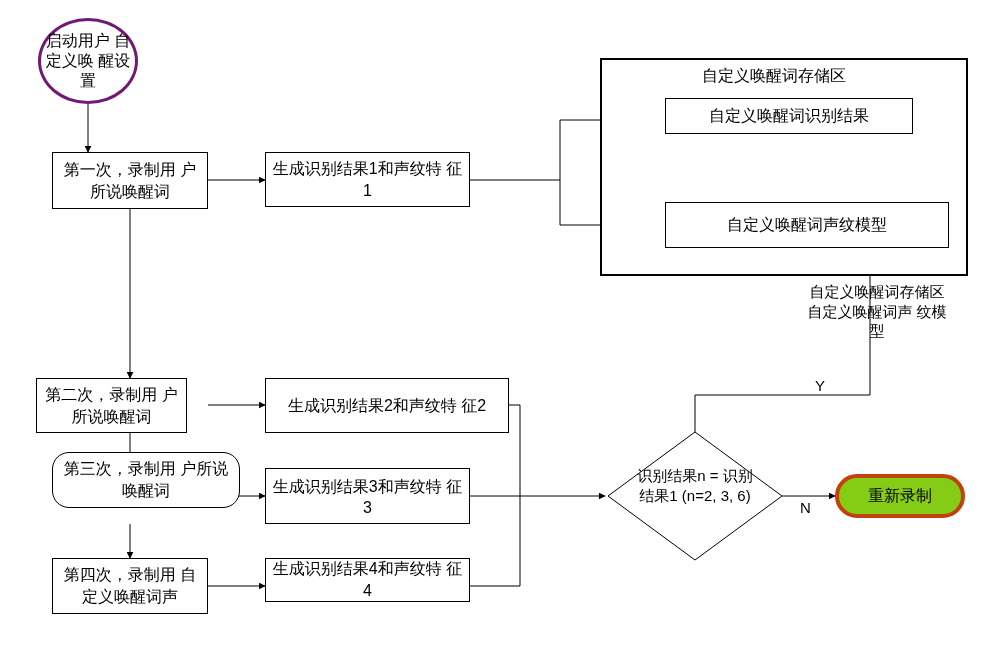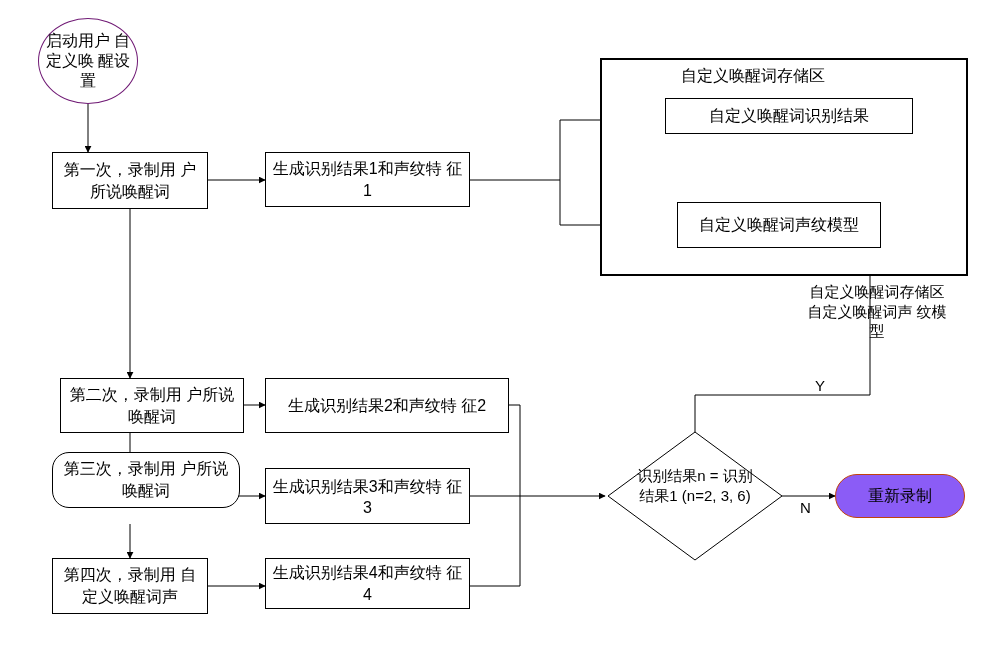--- a/index.html
+++ b/index.html
@@ -19,37 +19,36 @@
     display: flex;
     align-items: center;
     justify-content: center;
     text-align: center;
     padding: 4px 6px;
     box-sizing: border-box;
     line-height: 1.35;
   }
   .circle {
     position: absolute;
-    border: 1px solid #701a75;
+    border: 3px solid #701a75;
     border-radius: 50%;
     background: #fff;
     font-size: 16px;
     display: flex;
     align-items: center;
     justify-content: center;
     text-align: center;
     box-sizing: border-box;
     line-height: 1.25;
-    font-family: Liberation Serif, serif;
   }
   .pill {
     position: absolute;
-    border: 1px solid #c2410c;
+    border: 4px solid #c2410c;
     border-radius: 28px;
-    background: #8b5cf6;
+    background: #84cc16;
     font-size: 16px;
     display: flex;
     align-items: center;
     justify-content: center;
     text-align: center;
     box-sizing: border-box;
   }
   .label {
     position: absolute;
     font-size: 15px;
@@ -119,21 +118,21 @@
 <div class="circle" style="left:38px;top:18px;width:100px;height:86px;">
   <span>启动用户
 自定义唤
 醒设置</span>
 </div>
 
 <div class="box" style="left:52px;top:152px;width:156px;height:57px;">
   <span>第一次，录制用
 户所说唤醒词</span>
 </div>
-<div class="box" style="left:60px;top:378px;width:184px;height:55px;">
+<div class="box" style="left:36px;top:378px;width:151px;height:55px;">
   <span>第二次，录制用
 户所说唤醒词</span>
 </div>
 <div class="box" style="left:52px;top:452px;width:188px;height:56px;border-radius:17px;">
   <span>第三次，录制用
 户所说唤醒词</span>
 </div>
 <div class="box" style="left:52px;top:558px;width:156px;height:56px;">
   <span>第四次，录制用
 自定义唤醒词声</span>
@@ -144,41 +143,41 @@
 征1</span>
 </div>
 <div class="box" style="left:265px;top:378px;width:244px;height:55px;">
   <span>生成识别结果2和声纹特
 征2</span>
 </div>
 <div class="box" style="left:265px;top:468px;width:205px;height:56px;align-items:flex-end;">
   <span>生成识别结果3和声纹特
 征3</span>
 </div>
-<div class="box" style="left:265px;top:558px;width:205px;height:51px;">
+<div class="box" style="left:265px;top:558px;width:205px;height:44px;">
   <span>生成识别结果4和声纹特
 征4</span>
 </div>
 
 <div class="label" style="left:632px;top:466px;width:126px;font-size:15px;">识别结果n =
 识别结果1
 (n=2, 3, 6)</div>
 
 <div class="label" style="left:815px;top:376px;">Y</div>
 <div class="label" style="left:800px;top:498px;">N</div>
 
 <div class="pill" style="left:835px;top:474px;width:130px;height:44px;">
   <span>重新录制</span>
 </div>
 
 <div class="box" style="left:600px;top:58px;width:368px;height:218px;border-width:2px;"></div>
-<div class="region-title" style="left:681px;top:66px;">自定义唤醒词存储区</div>
+<div class="region-title" style="left:702px;top:66px;">自定义唤醒词存储区</div>
 
 <div class="box" style="left:665px;top:98px;width:248px;height:36px;">
   <span>自定义唤醒词识别结果</span>
 </div>
-<div class="box" style="left:665px;top:202px;width:204px;height:46px;margin-left:12px;">
+<div class="box" style="left:665px;top:202px;width:284px;height:46px;">
   <span>自定义唤醒词声纹模型</span>
 </div>
 
 <div class="label" style="left:802px;top:282px;width:150px;">自定义唤醒词存储区
 自定义唤醒词声
 纹模型</div>
 
 </body></html>

